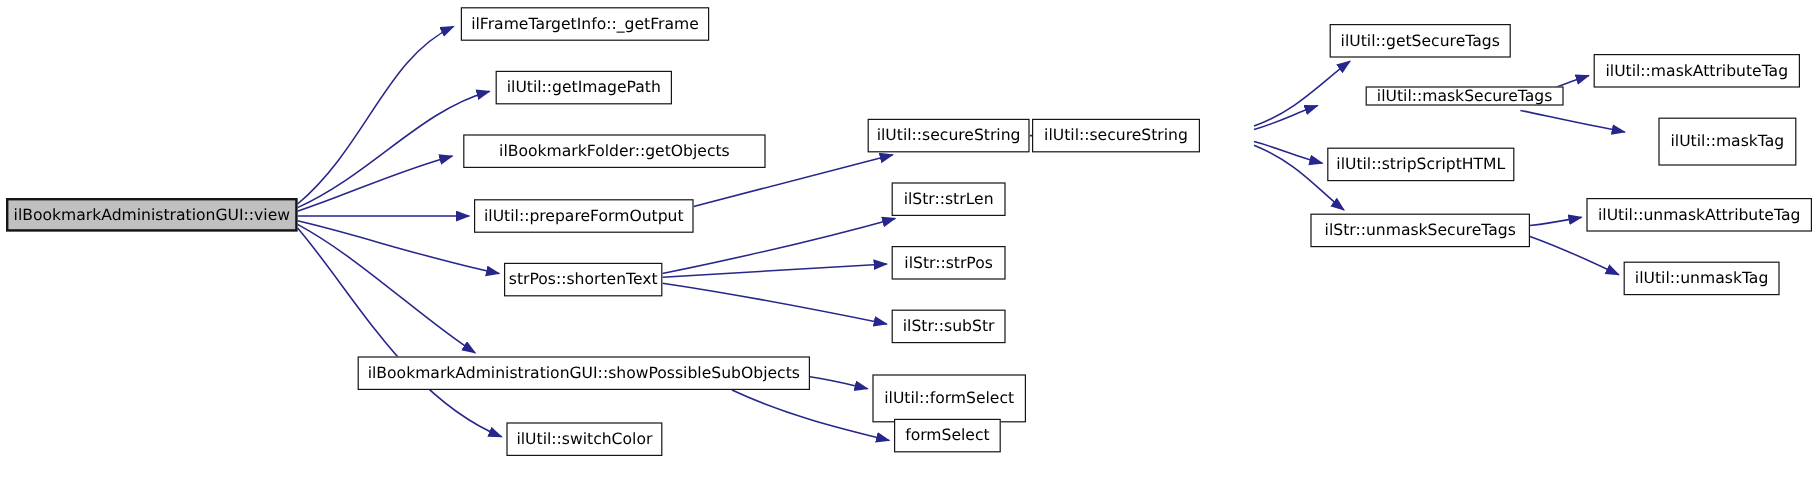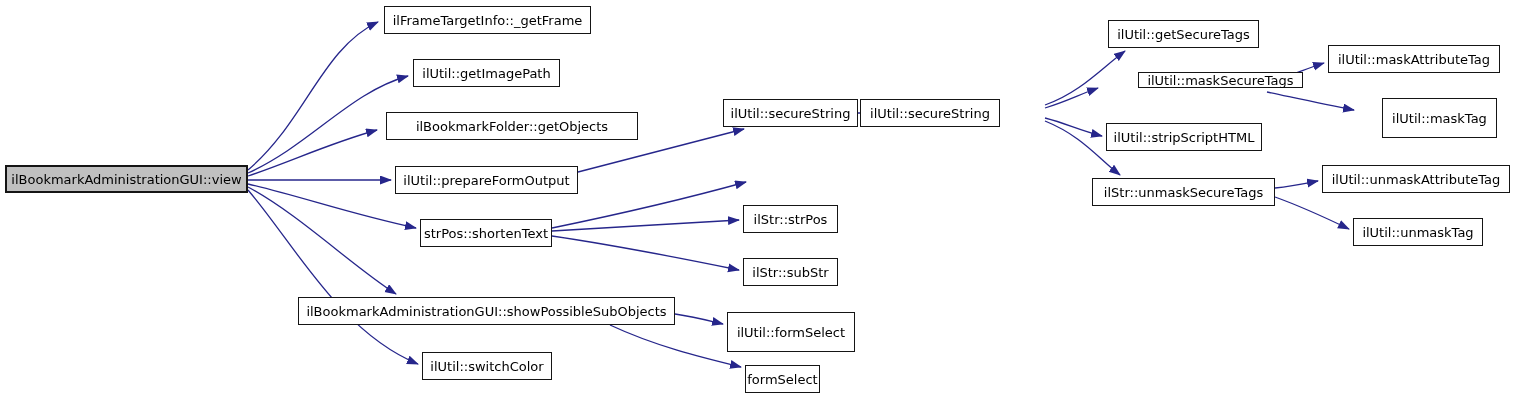--- a/index.html
+++ b/index.html
@@ -69,28 +69,29 @@
   <div class="node" style="left:395px;top:166px;width:183px;height:28px">ilUtil::prepareFormOutput</div>
 
   <div class="node" style="left:420px;top:219px;width:132px;height:28px">strPos::shortenText</div>
 
   <div class="node" style="left:298px;top:297px;width:377px;height:28px">ilBookmarkAdministrationGUI::showPossibleSubObjects</div>
 
   <div class="node" style="left:422px;top:352px;width:130px;height:28px">ilUtil::switchColor</div>
 
   <div class="node" style="left:723px;top:99px;width:135px;height:28px">ilUtil::secureString</div>
 
+  <div class="node" style="left:743px;top:152px;width:95px;height:28px">ilStr::strLen</div>
 
   <div class="node" style="left:743px;top:205px;width:95px;height:28px">ilStr::strPos</div>
 
   <div class="node" style="left:743px;top:258px;width:95px;height:28px">ilStr::subStr</div>
 
   <div class="node" style="left:727px;top:312px;width:128px;height:40px">ilUtil::formSelect</div>
 
-  <div class="node" style="left:745px;top:365px;width:75px;height:28px">formSelect</div>
+  <div class="node" style="left:745px;top:349px;width:89px;height:28px">formSelect</div>
 
   <div class="node" style="left:860px;top:99px;width:140px;height:28px">ilUtil::secureString</div>
 
   <div class="node" style="left:1108px;top:20px;width:151px;height:28px">ilUtil::getSecureTags</div>
 
   <div class="node" style="left:1138px;top:72px;width:165px;height:16px">ilUtil::maskSecureTags</div>
 
   <div class="node" style="left:1106px;top:123px;width:156px;height:28px">ilUtil::stripScriptHTML</div>
 
   <div class="node" style="left:1092px;top:178px;width:183px;height:28px">ilStr::unmaskSecureTags</div>

